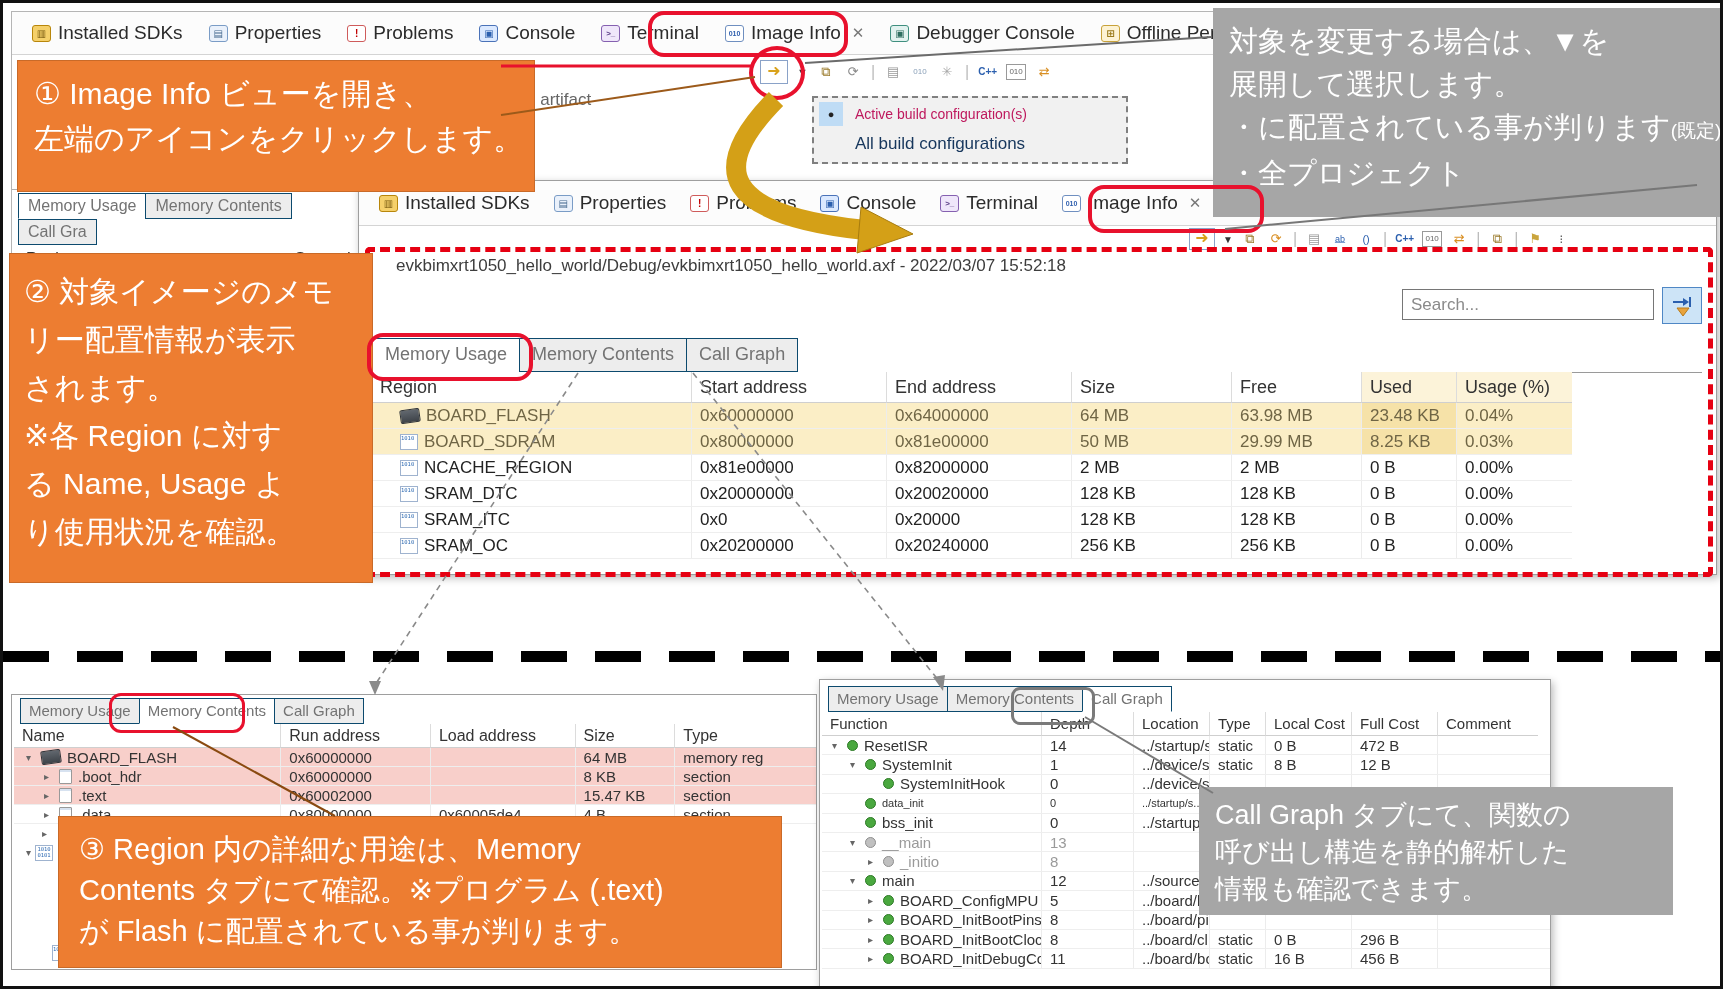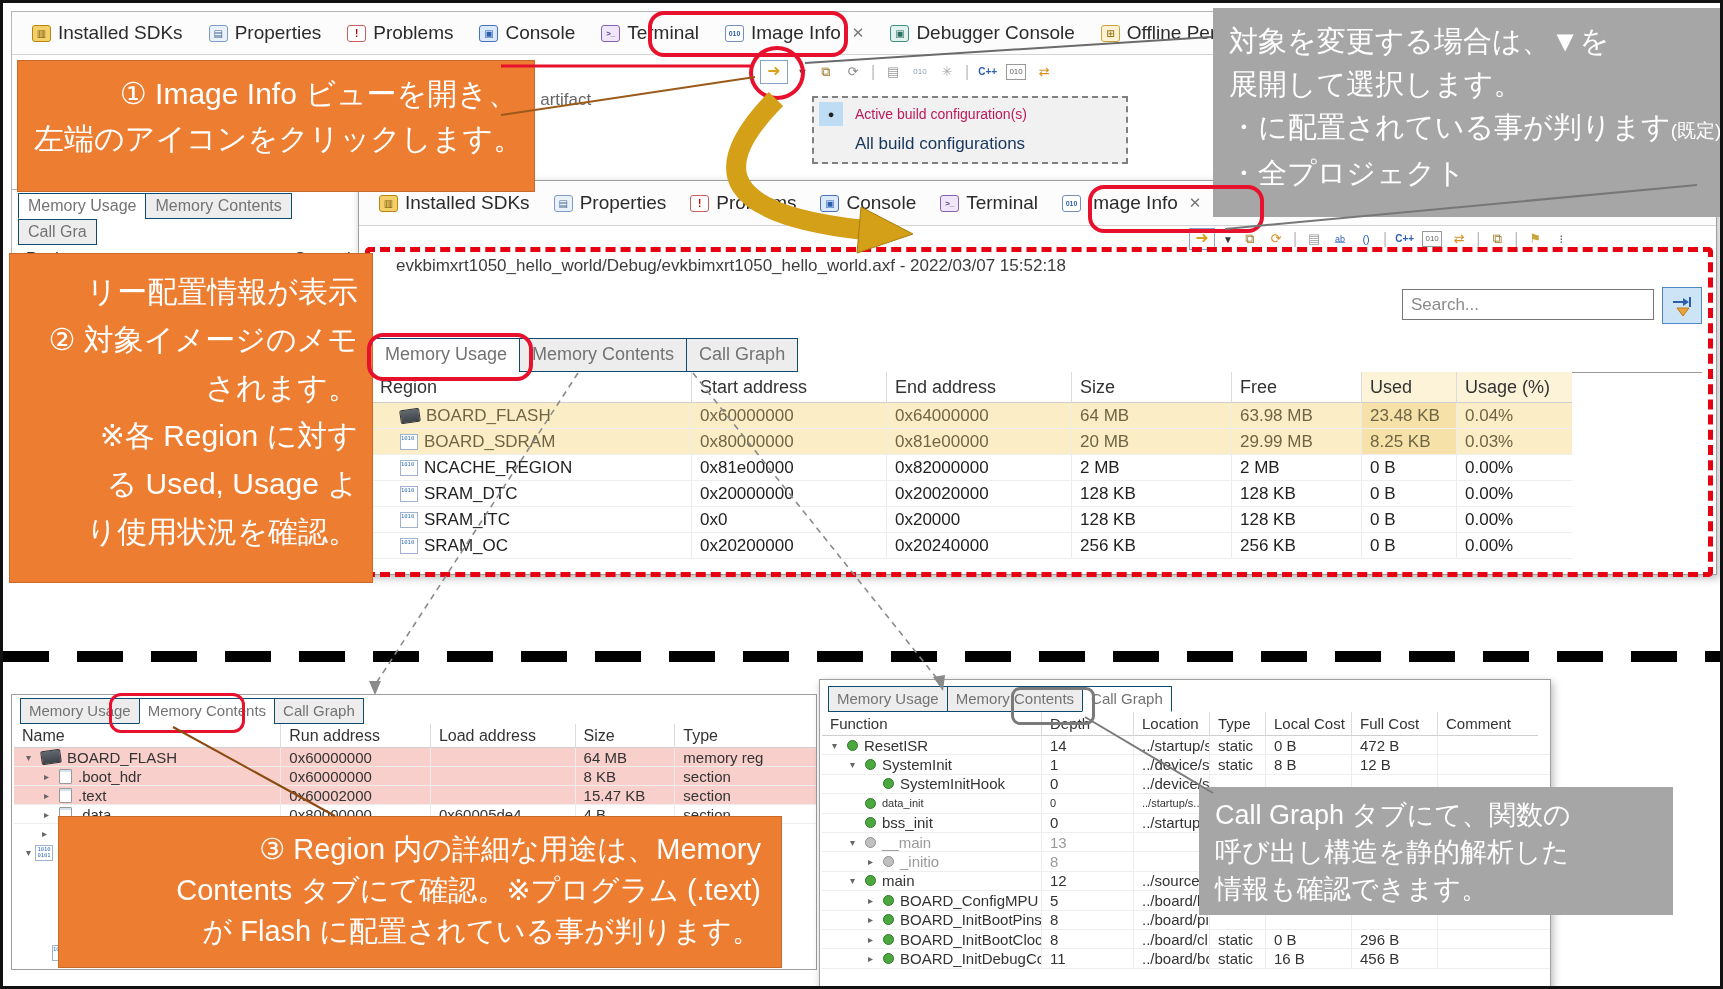--- a/index.html
+++ b/index.html
@@ -18,21 +18,21 @@
   .chip{display:inline-flex;align-items:center;justify-content:center;width:19px;height:17px;border-radius:3px;font-size:10px;font-weight:bold;box-sizing:border-box;}
   .i-sdk{background:#f5d06a;border:1px solid #b8860b;color:#7a5c10;}
   .i-prop{background:#eaf1fb;border:1px solid #7a9cc6;color:#44698f;}
   .i-prob{background:#fff;border:1px solid #cf5b5b;color:#c00000;}
   .i-cons{background:#dbe9ff;border:1px solid #4a72b8;color:#2b5fae;}
   .i-term{background:#efe6fa;border:1px solid #8560b0;color:#5a3d86;font-size:8px;}
   .i-info{background:#fff;border:1px solid #6f8fc0;color:#2f5fae;font-size:7px;}
   .i-dbg{background:#e2f2ef;border:1px solid #3f8f7f;color:#2e6e60;}
   .i-off{background:#fdf3d4;border:1px solid #c8a23a;color:#9a7a1a;}
   
-  .co-orange{position:absolute;background:#ED7D31;border:1px solid #c96a28;color:#fff;z-index:40;text-align:right;}
+  .co-orange{position:absolute;background:#ED7D31;border:1px solid #c96a28;color:#fff;z-index:40;}
   .co-gray{position:absolute;background:#a6a6a6;color:#fff;z-index:45;}
   .co-orange div,.co-gray div{white-space:nowrap;}
   
   .redrect{position:absolute;border:4px solid #e8112d;border-radius:16px;z-index:55;pointer-events:none;}
   .grayrect{position:absolute;border:3px solid #7a7a7a;border-radius:9px;z-index:55;pointer-events:none;}
   .dashred{position:absolute;border:5px dashed #e60012;border-radius:5px;z-index:30;pointer-events:none;}
   
   .trow{display:flex;align-items:center;box-sizing:border-box;}
   .cell{box-sizing:border-box;padding:0 8px;white-space:nowrap;overflow:hidden;border-right:1px solid #ececec;height:100%;display:flex;align-items:center;gap:6px;}
   .hdr .cell{color:#333;border-right:1px solid #dcdcdc;border-bottom:1px solid #cfcfcf;background:#fff;}
@@ -239,21 +239,21 @@
           <span class="cell c6">0.04%</span>
       </div>
       <div class="trow amber rowline" style="height:26px;font-size:17px;">
         <span class="cell c0">
             <span style="width:14px;"></span>
             <span class="ic-ram">1010 0101</span>
             <span>BOARD_SDRAM</span>
           </span>
           <span class="cell c1">0x80000000</span>
           <span class="cell c2">0x81e00000</span>
-          <span class="cell c3">20 MB</span>
+          <span class="cell c3">50 MB</span>
           <span class="cell c4">29.99 MB</span>
           <span class="cell c5 used">8.25 KB</span>
           <span class="cell c6">0.03%</span>
       </div>
       <div class="trow rowline" style="height:26px;font-size:17px;color:#222;">
         <span class="cell c0">
             <span style="width:14px;"></span>
             <span class="ic-ram">1010 0101</span>
             <span>NCACHE_REGION</span>
           </span>
@@ -574,25 +574,25 @@
   </div>
 
   <div class="co-gray" style="left:1210px;top:5px;width:507px;height:185px;padding:12px 16px;font-size:29px;line-height:43px;">
     <div>対象を変更する場合は、▼を</div>
     <div>展開して選択します。</div>
     <div><span>・に配置されている事が判ります</span><span style="font-size:19px;">(既定)</span></div>
     <div>・全プロジェクト</div>
   </div>
 
   <div class="co-orange" style="left:6px;top:250px;width:334px;height:300px;padding:14px 14px;font-size:30px;line-height:48px;">
-    <div>リー配置情報が表示</div>
-      <div>② 対象イメージのメモ</div>
+    <div>② 対象イメージのメモ</div>
+      <div>リー配置情報が表示</div>
       <div>されます。</div>
     <div>※各 Region に対す</div>
-      <div>る Used, Usage よ</div>
+      <div>る Name, Usage よ</div>
       <div>り使用状況を確認。</div>
   </div>
 
   <div class="co-orange" style="left:55px;top:813px;width:682px;height:126px;padding:12px 20px;font-size:29px;line-height:41px;z-index:42;">
     <div>③ Region 内の詳細な用途は、Memory</div>
       <div>Contents タブにて確認。※プログラム (.text)</div>
       <div>が Flash に配置されている事が判ります。</div>
   </div>
 
   <div class="co-gray" style="left:1196px;top:784px;width:442px;height:108px;padding:10px 16px;font-size:27px;line-height:37px;z-index:46;">

